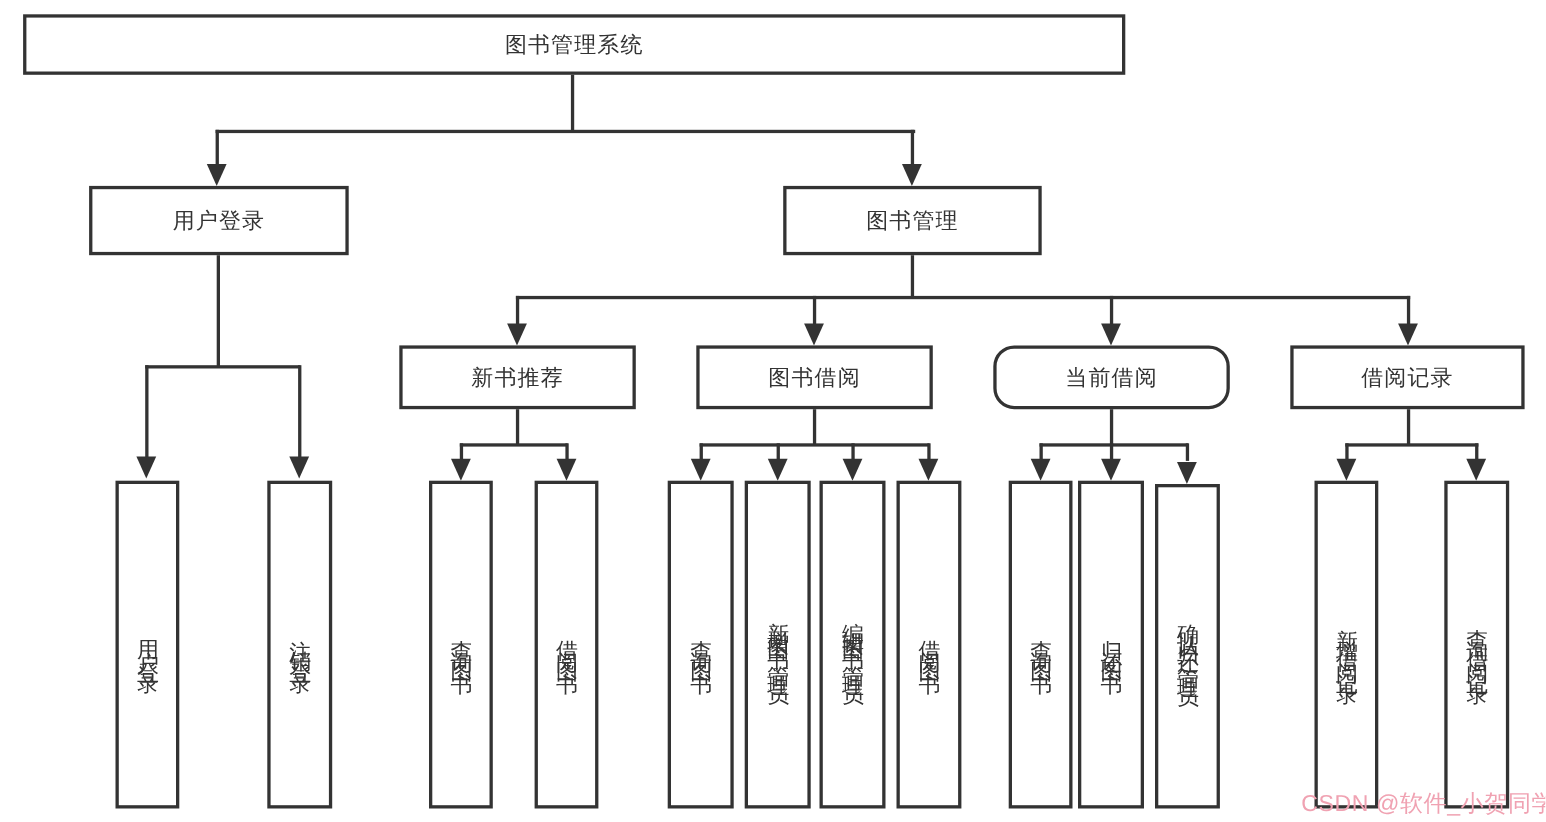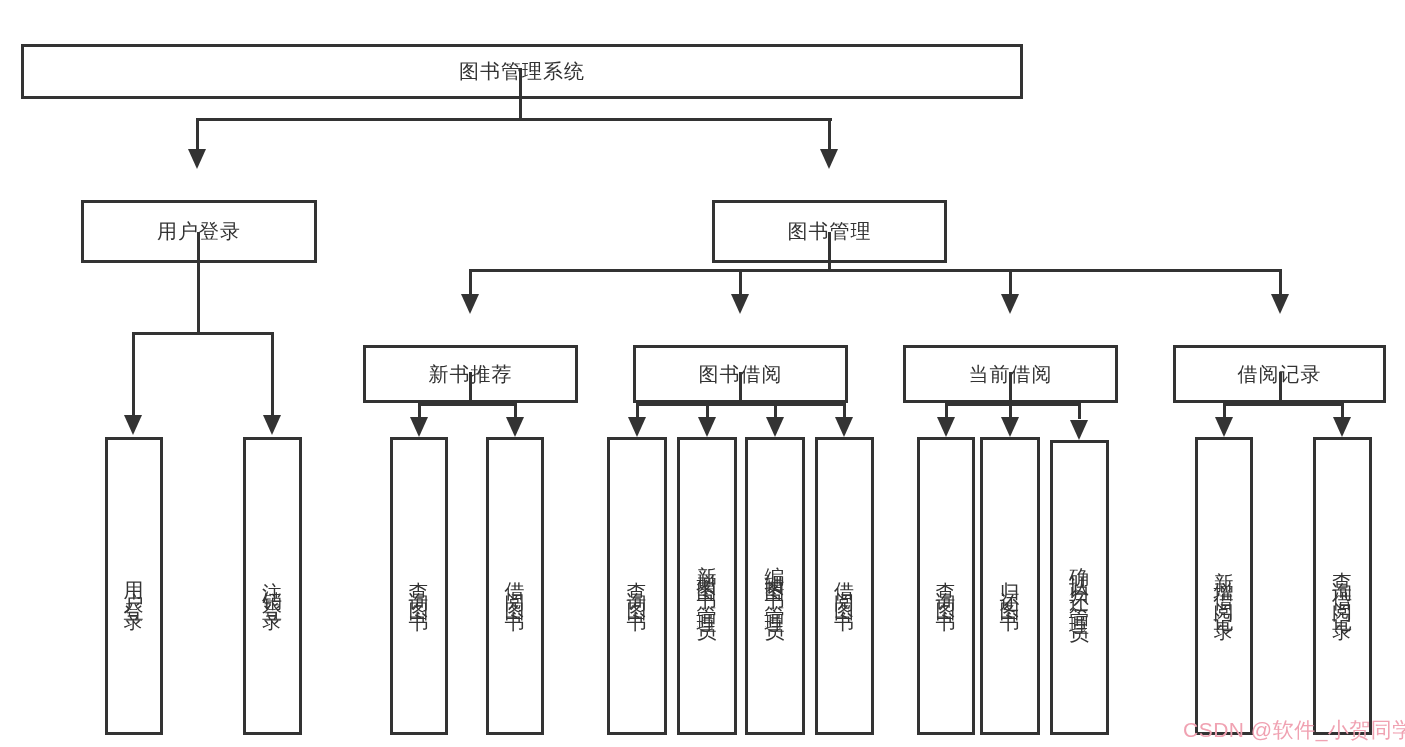--- a/index.html
+++ b/index.html
@@ -21,21 +21,20 @@
     border: 3px solid #333333;
     background: #ffffff;
     display: flex;
     align-items: center;
     justify-content: center;
     color: #333333;
   }
   .hbox {
     font-size: 20px;
     letter-spacing: 1px;
-    margin-top: 31px;
   }
   .vlabel {
     writing-mode: vertical-rl;
     text-orientation: mixed;
     font-size: 20px;
     letter-spacing: 10px;
     color: #333333;
     line-height: 1;
   }
   .vl {
@@ -97,21 +96,21 @@
   <div class="arrow" style="left:461px; top:294px;"></div>
   <div class="vl" style="left:739px; top:269px; height:26px;"></div>
   <div class="arrow" style="left:731px; top:294px;"></div>
   <div class="vl" style="left:1009px; top:269px; height:26px;"></div>
   <div class="arrow" style="left:1001px; top:294px;"></div>
   <div class="vl" style="left:1279px; top:269px; height:26px;"></div>
   <div class="arrow" style="left:1271px; top:294px;"></div>
 
   <div class="box hbox" style="left:633px; top:314px; width:215px; height:58px;">图书借阅</div>
   <div class="box hbox" style="left:363px; top:314px; width:215px; height:58px;">新书推荐</div>
-  <div class="box hbox" style="left:903px; top:314px; width:215px; height:58px;">当前借阅</div>
+  <div class="box hbox" style="left:903px; top:314px; width:215px; height:58px;border-radius:19px;">当前借阅</div>
   <div class="box hbox" style="left:1173px; top:314px; width:213px; height:58px;">借阅记录</div>
 
   <div class="vl" style="left:469px; top:372px; height:33px;"></div>
   <div class="hl" style="left:418px; top:403px; width:98px;"></div>
   <div class="vl" style="left:418px; top:403px; height:16px;"></div>
   <div class="arrow" style="left:410px; top:417px;"></div>
   <div class="vl" style="left:514px; top:403px; height:16px;"></div>
   <div class="arrow" style="left:506px; top:417px;"></div>
 
   <div class="vl" style="left:739px; top:372px; height:33px;"></div>

